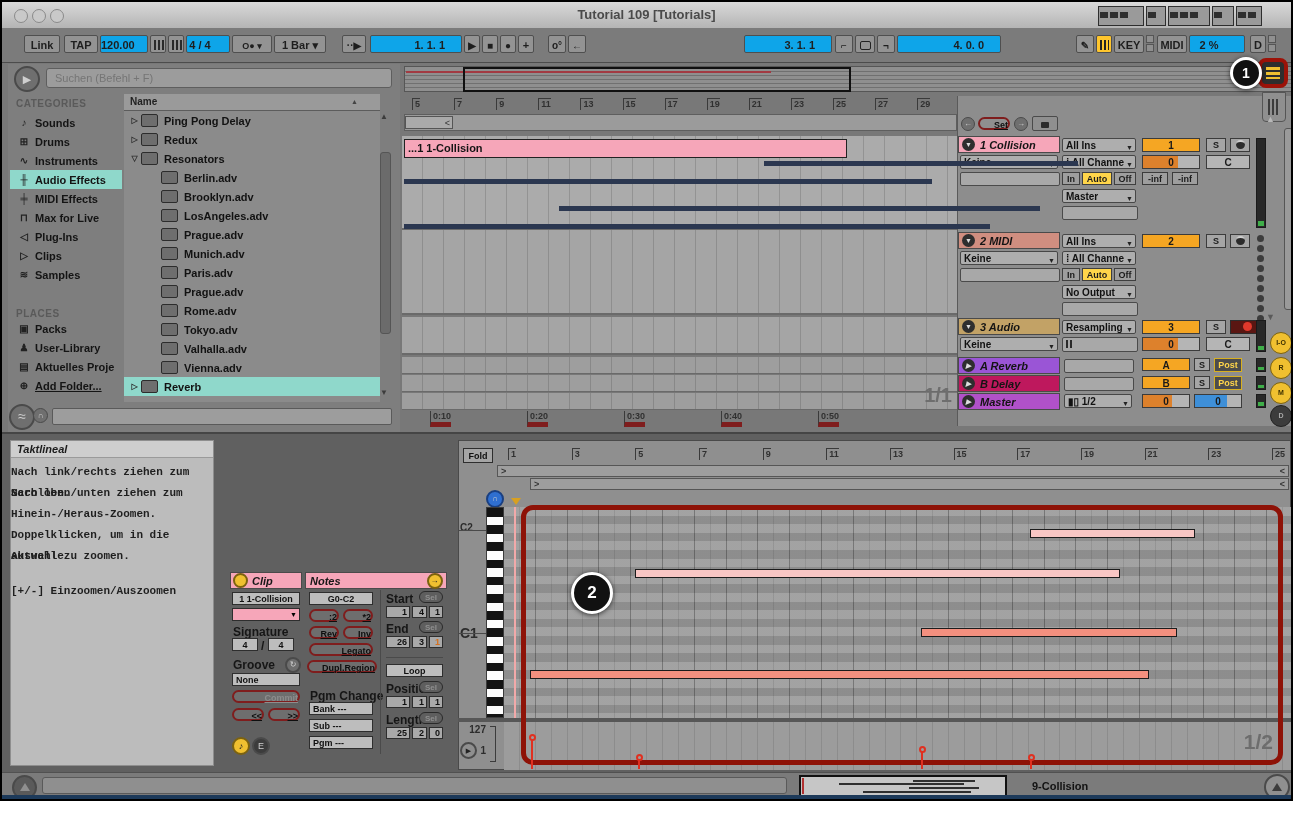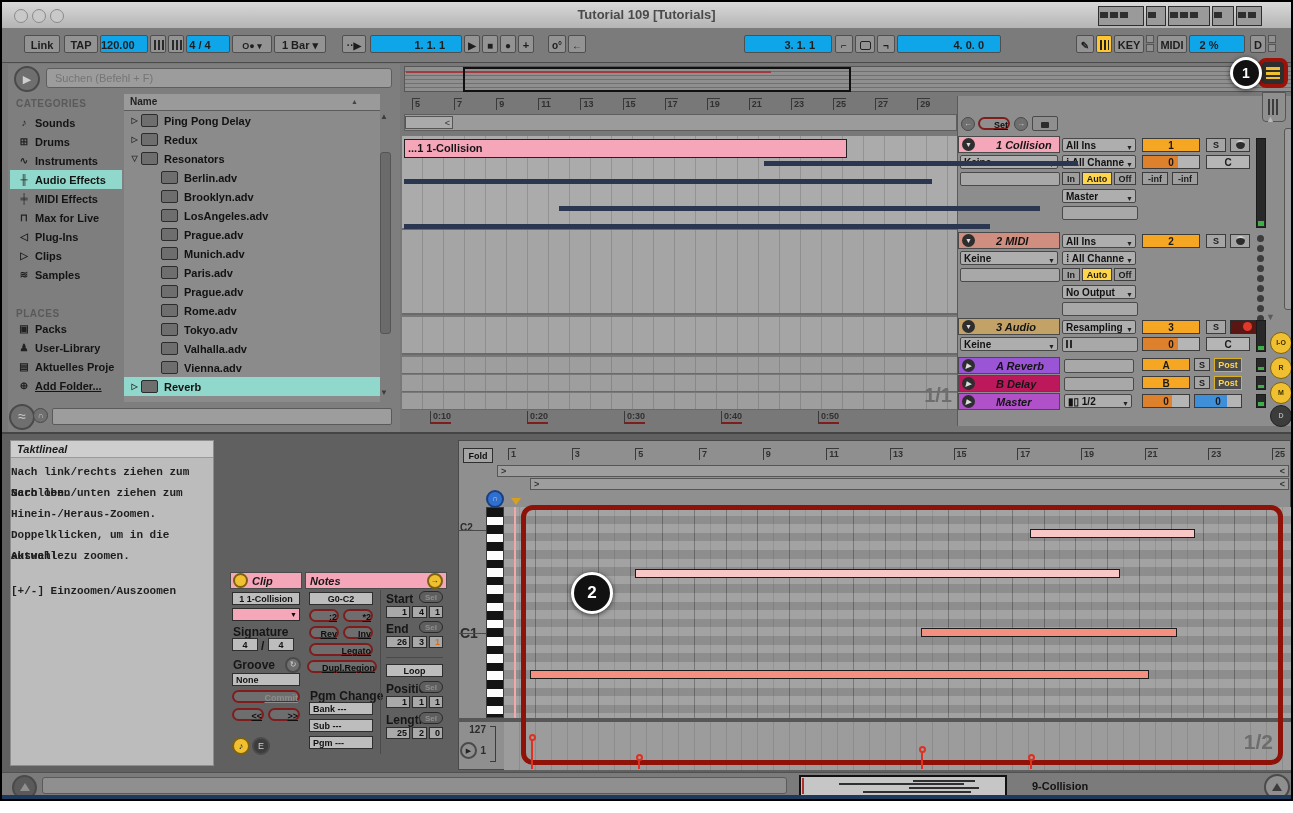--- a/index.html
+++ b/index.html
@@ -33,25 +33,25 @@
 .file-row{display:flex;align-items:center;height:19px;font-size:11px;font-weight:bold;color:#121212;}
 .disc{width:13px;font-size:8px;color:#2e2e2e;text-align:center;flex:none;}
 .fold-ico{width:15px;height:11px;background:#6e6e6e;border:1px solid #2c2c2c;border-radius:2px;margin-right:6px;flex:none;}
 .file-sel{background:#8fd8cb;}
 .sbar{position:absolute;background:#6b6b6b;border:1px solid #555;border-radius:3px;}
 
 .ovw{left:402px;top:64px;width:889px;height:24px;background:#8f8f8f;border:1px solid #565656;position:absolute;}
 .ovline{position:absolute;left:0;width:100%;height:1px;background:#707070;}
 .lane{position:absolute;left:400px;width:893px;background-color:#a5a5a5;background-image:repeating-linear-gradient(to right,transparent 0 20px,rgba(0,0,0,.14) 20px 21px);border-bottom:2px solid #6a6a6a;box-sizing:border-box;}
 .rtick{position:absolute;top:2px;height:11px;line-height:11px;border-left:1px solid #3a3a3a;border-top:1px solid #3a3a3a;padding-left:2px;font-size:9px;font-weight:bold;color:#303030;}
-.ttick{position:absolute;top:1px;height:11px;line-height:11px;border-left:1px solid #3a3a3a;border-bottom:2px solid #7f1d1d;padding-left:2px;font-size:9px;font-weight:bold;color:#303030;}
+.ttick{position:absolute;top:1px;height:11px;line-height:11px;border-left:1px solid #3a3a3a;border-bottom:5px solid #7f1d1d;padding-left:2px;font-size:9px;font-weight:bold;color:#303030;}
 .arrnote{position:absolute;height:5px;background:#2b3750;}
 
 .hdrcol{left:955px;top:94px;width:336px;height:330px;background:#8d8d8d;border-left:1px solid #5a5a5a;position:absolute;}
-.tname{position:absolute;height:17px;font-style:italic;font-weight:bold;font-size:11px;color:#141414;display:flex;align-items:center;border:1px solid #4a4a4a;box-sizing:border-box;gap:16px;}
+.tname{position:absolute;height:17px;font-style:italic;font-weight:bold;font-size:11px;color:#141414;display:flex;align-items:center;border:1px solid #4a4a4a;box-sizing:border-box;}
 .foldc{width:13px;height:13px;border-radius:50%;background:#2e2e2e;color:#ddd;font-size:7px;text-align:center;line-height:13px;margin:0 5px 0 3px;flex:none;}
 .dd{position:absolute;background:#aeaeae;border:1px solid #474747;border-radius:2px;font-size:10px;font-weight:bold;color:#111;line-height:12px;height:14px;padding:1px 3px 0;box-sizing:border-box;white-space:nowrap;overflow:hidden;}
 .ddar{position:absolute;right:2px;top:3px;font-size:7px;color:#222;}
 .ebox{position:absolute;background:#a8a8a8;border:1px solid #4a4a4a;border-radius:2px;}
 .mon{position:absolute;height:13px;background:#9e9e9e;border:1px solid #3f3f3f;font-size:9px;font-weight:bold;color:#1a1a1a;text-align:center;line-height:12px;box-sizing:border-box;}
 .monsel{background:#ffd54a;}
 .numbox{position:absolute;height:14px;background:#f5a623;border:1px solid #3b3b3b;font-size:10px;font-weight:bold;color:#1a1a1a;text-align:center;line-height:13px;box-sizing:border-box;}
 .solo{position:absolute;height:14px;width:20px;background:#a5a5a5;border:1px solid #3b3b3b;font-size:9px;font-weight:bold;text-align:center;line-height:13px;box-sizing:border-box;color:#1a1a1a;}
 .knob{position:absolute;height:14px;width:20px;background:#a5a5a5;border:1px solid #3b3b3b;box-sizing:border-box;}
 .knob i{display:block;width:9px;height:9px;border-radius:50%;background:#2c2c2c;margin:1px auto;border-top:2px solid #cfcfcf;box-sizing:border-box;}

